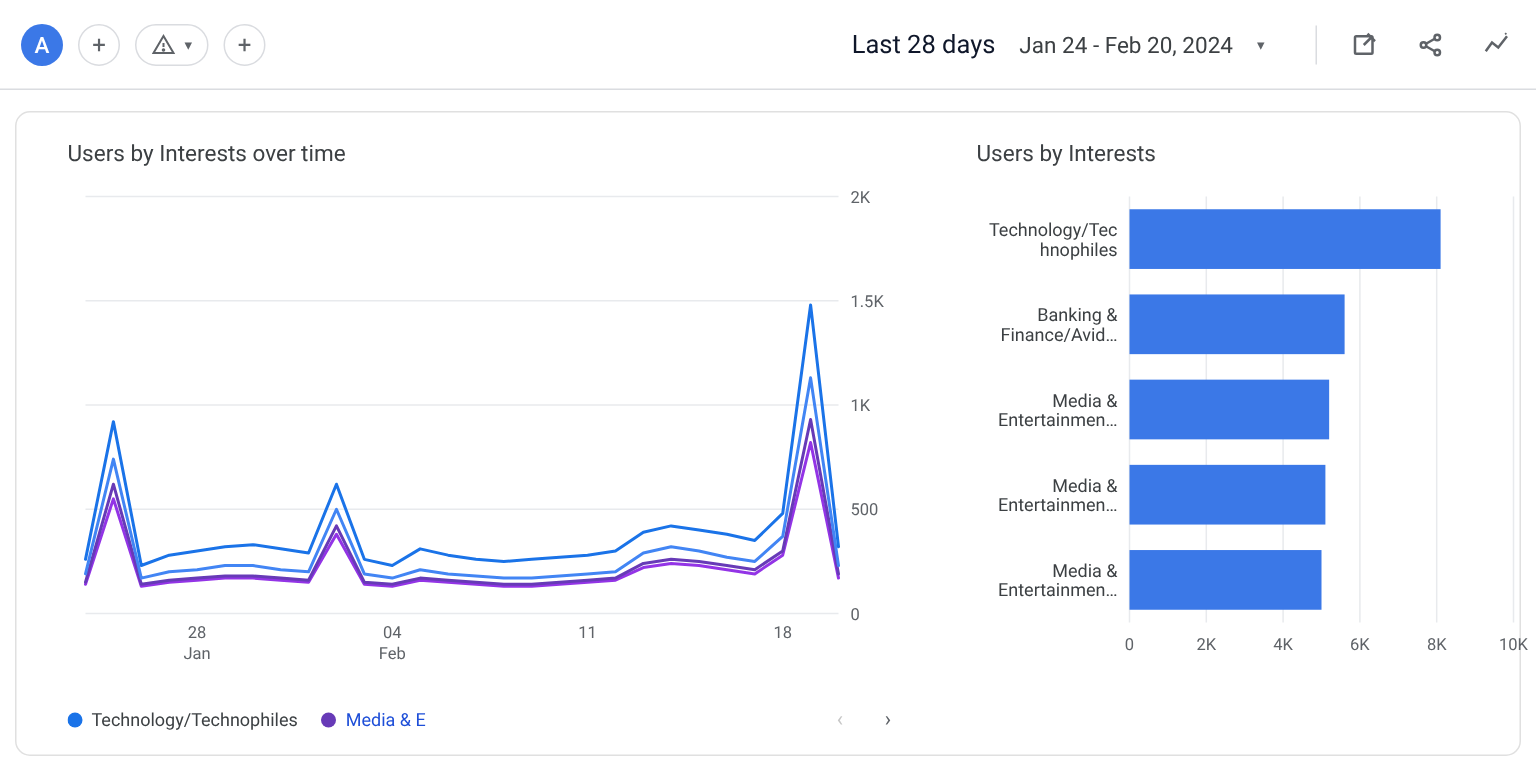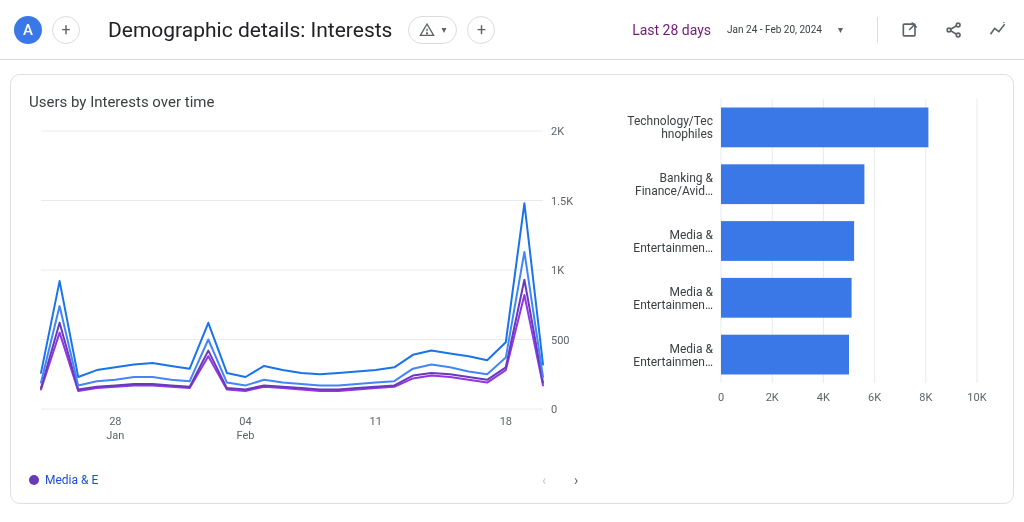--- a/index.html
+++ b/index.html
@@ -22,29 +22,29 @@
     height:60px;border-bottom:1px solid var(--border);
     display:flex;align-items:center;padding:0 14px;gap:10px;
   }
   .avatar{width:28px;height:28px;border-radius:50%;background:#3b78e7;color:#fff;display:flex;align-items:center;justify-content:center;font-size:15px;font-weight:500}
   .circ{width:28px;height:28px;border:1px solid var(--border);border-radius:50%;display:flex;align-items:center;justify-content:center;color:#5f6368;cursor:pointer;font-size:16px;background:#fff}
   .title{font-size:21px;color:#202124;margin-left:18px;margin-right:6px}
   .alert-chip{height:28px;border:1px solid var(--border);border-radius:14px;display:flex;align-items:center;padding:0 10px;gap:6px;cursor:pointer;color:#5f6368}
   .alert-chip svg{display:block}
   .chev{font-size:10px;color:#5f6368}
   .spacer{flex:1}
-  .range-label{font-size:14px;color:#701a75;margin-right:6px}
-  .range{font-size:10px;color:#3c4043;margin-right:6px}
+  .range-label{font-size:17px;color:#0f172a;margin-right:6px}
+  .range{font-size:15px;color:#3c4043;margin-right:6px}
   .down{font-size:10px;color:#5f6368;margin-right:14px;cursor:pointer}
   .vsep{width:1px;height:26px;background:var(--border);margin:0 10px}
   .hicon{width:24px;height:24px;display:flex;align-items:center;justify-content:center;color:#5f6368;cursor:pointer}
   .hicon + .hicon{margin-left:10px}
 
   .body{padding:14px 10px 0 10px;height:calc(522px - 60px);}
-  .card{border:1px solid var(--card-border);border-radius:10px;height:430px;display:flex;padding:18px 18px 10px 18px;gap:30px;background:#fff}
+  .card{border:1px solid var(--card-border);border-radius:10px;height:430px;display:flex;padding:18px 18px 10px 34px;gap:46px;background:#fff}
   .panel{display:flex;flex-direction:column}
   .panel.left{flex:0 0 560px}
   .panel.right{flex:0 0 370px}
   .ptitle{font-size:15px;color:#3c4043;margin-bottom:14px}
 
   .line-area{position:relative;flex:1}
   svg.linechart{width:100%;height:330px;display:block}
   .legend{display:flex;align-items:center;gap:16px;font-size:12px;color:#3c4043;margin-top:6px;white-space:nowrap;overflow:hidden}
   .dot{width:10px;height:10px;border-radius:50%;display:inline-block;margin-right:6px;vertical-align:middle}
   .legend .item{display:flex;align-items:center}
@@ -61,21 +61,20 @@
   .barlabel{font-size:12px;fill:#3c4043}
 </style>
 </head>
 <body>
 
 <div class="header">
   <div class="avatar">
       <span>A</span>
     </div>
   <div class="circ">+</div>
-  <div class="title">Demographic details: Interests</div>
   <div class="alert-chip">
     <span>
       <svg width="16" height="16" viewBox="0 0 24 24" fill="none" stroke="#5f6368" stroke-width="2">
           <path d="M12 3 L22 20 H2 Z"></path>
           <line x1="12" y1="10" x2="12" y2="14"></line>
           <circle cx="12" cy="17" r="0.8" fill="#5f6368"></circle>
         </svg>
     </span>
     <span class="chev">▾</span>
   </div>
@@ -133,31 +132,36 @@
             <text x="346.66666666666663" y="300" text-anchor="middle">11</text>
             <text x="476.81481481481484" y="300" text-anchor="middle">18</text>
             <path d="M12.0,264.5 L30.6,207.6 L49.2,265.9 L67.8,263.1 L86.4,261.8 L105.0,260.4 L123.6,260.4 L142.1,261.8 L160.7,263.1 L179.3,231.2 L197.9,264.5 L216.5,265.9 L235.1,261.8 L253.7,263.1 L272.3,264.5 L290.9,265.9 L309.5,265.9 L328.1,264.5 L346.7,263.1 L365.3,261.8 L383.9,253.4 L402.4,250.6 L421.0,252.0 L439.6,254.8 L458.2,257.6 L476.8,245.1 L495.4,170.0 L514.0,260.4 " fill="none" stroke="#9334e6" stroke-width="2" stroke-linejoin="round" stroke-linecap="round"></path>
             <path d="M12.0,263.1 L30.6,197.8 L49.2,264.5 L67.8,261.8 L86.4,260.4 L105.0,259.0 L123.6,259.0 L142.1,260.4 L160.7,261.8 L179.3,225.6 L197.9,263.1 L216.5,264.5 L235.1,260.4 L253.7,261.8 L272.3,263.1 L290.9,264.5 L309.5,264.5 L328.1,263.1 L346.7,261.8 L365.3,260.4 L383.9,250.6 L402.4,247.9 L421.0,249.3 L439.6,252.0 L458.2,254.8 L476.8,242.3 L495.4,154.7 L514.0,257.6 " fill="none" stroke="#673ab7" stroke-width="2" stroke-linejoin="round" stroke-linecap="round"></path>
             <path d="M12.0,257.6 L30.6,181.1 L49.2,260.4 L67.8,256.2 L86.4,254.8 L105.0,252.0 L123.6,252.0 L142.1,254.8 L160.7,256.2 L179.3,214.5 L197.9,257.6 L216.5,260.4 L235.1,254.8 L253.7,257.6 L272.3,259.0 L290.9,260.4 L309.5,260.4 L328.1,259.0 L346.7,257.6 L365.3,256.2 L383.9,243.7 L402.4,239.5 L421.0,242.3 L439.6,246.5 L458.2,249.3 L476.8,232.6 L495.4,126.9 L514.0,252.0 " fill="none" stroke="#4285f4" stroke-width="2" stroke-linejoin="round" stroke-linecap="round"></path>
             <path d="M12.0,247.9 L30.6,156.1 L49.2,252.0 L67.8,245.1 L86.4,242.3 L105.0,239.5 L123.6,238.1 L142.1,240.9 L160.7,243.7 L179.3,197.8 L197.9,247.9 L216.5,252.0 L235.1,240.9 L253.7,245.1 L272.3,247.9 L290.9,249.3 L309.5,247.9 L328.1,246.5 L346.7,245.1 L365.3,242.3 L383.9,229.8 L402.4,225.6 L421.0,228.4 L439.6,231.2 L458.2,235.3 L476.8,217.3 L495.4,78.3 L514.0,239.5 " fill="none" stroke="#1a73e8" stroke-width="2" stroke-linejoin="round" stroke-linecap="round"></path>
           </svg>
       </div>
       <div class="legend">
         <span class="item">
+            <span class="dot" style="background:var(--s1)"></span>
+            <span>Technology/Technophiles</span>
+          </span>
+        <span class="item">
             <span class="dot" style="background:var(--s3)"></span>
             <span class="faded">Media &amp; E</span>
           </span>
         <span class="nav">
           <span class="nbtn disabled">‹</span>
           <span class="nbtn">›</span>
         </span>
       </div>
     </div>
 
     <div class="panel right">
+      <div class="ptitle">Users by Interests</div>
       <div class="bar-area">
         <svg class="barchart" id="barchart" viewBox="0 0 370 330">
             <line class="gridline" x1="102" y1="6" x2="102" y2="290"></line>
             <text x="102" y="308" text-anchor="middle">0</text>
             <line class="gridline" x1="153.2" y1="6" x2="153.2" y2="290"></line>
             <text x="153.2" y="308" text-anchor="middle">2K</text>
             <line class="gridline" x1="204.4" y1="6" x2="204.4" y2="290"></line>
             <text x="204.4" y="308" text-anchor="middle">4K</text>
             <line class="gridline" x1="255.6" y1="6" x2="255.6" y2="290"></line>
             <text x="255.6" y="308" text-anchor="middle">6K</text>

